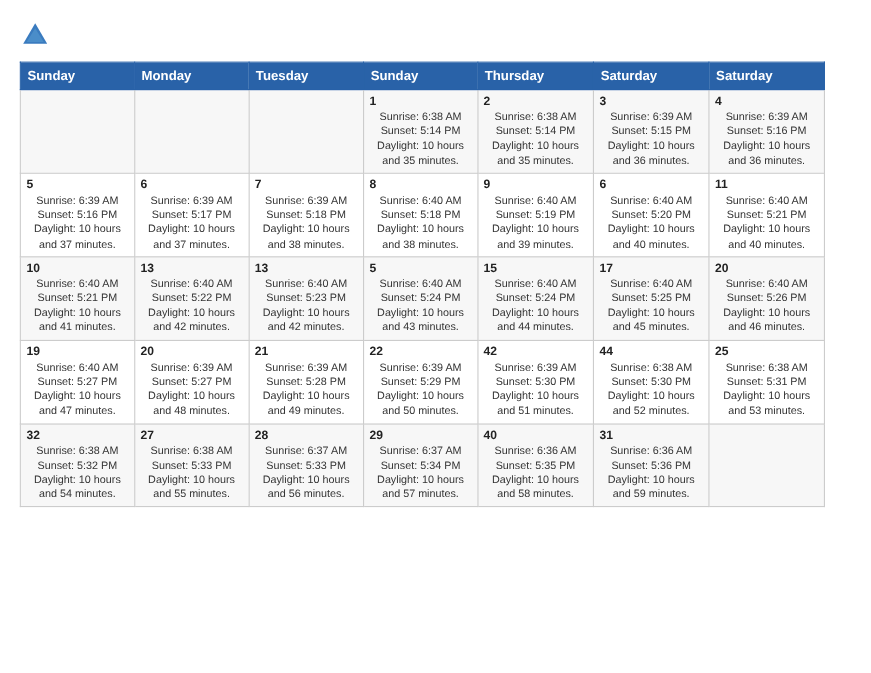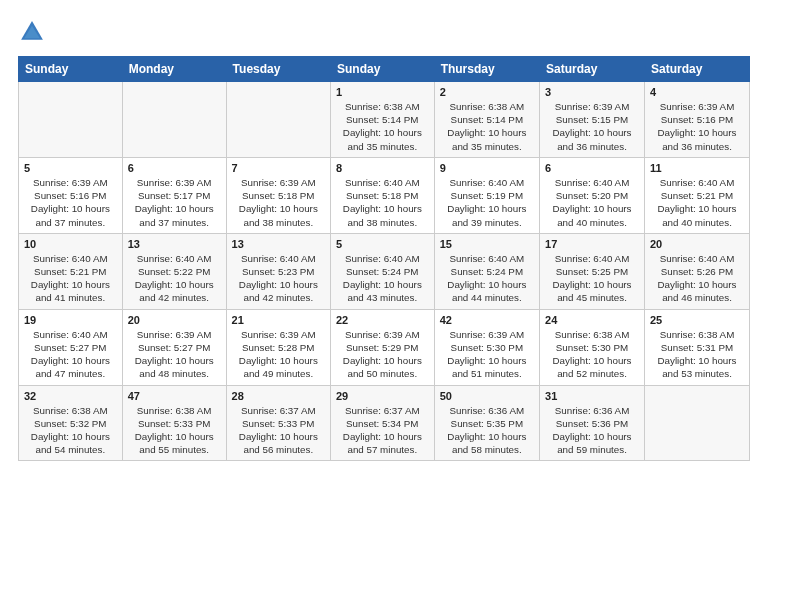--- a/index.html
+++ b/index.html
@@ -234,47 +234,47 @@
           </td>
           <td>
             <div class="day-num">22</div>
             <div class="day-info">Sunrise: 6:39 AM<br>Sunset: 5:29 PM<br>Daylight: 10 hours<br>and 50 minutes.</div>
           </td>
           <td>
             <div class="day-num">42</div>
             <div class="day-info">Sunrise: 6:39 AM<br>Sunset: 5:30 PM<br>Daylight: 10 hours<br>and 51 minutes.</div>
           </td>
           <td>
-            <div class="day-num">24</div>
+            <div class="day-num">44</div>
             <div class="day-info">Sunrise: 6:38 AM<br>Sunset: 5:30 PM<br>Daylight: 10 hours<br>and 52 minutes.</div>
           </td>
           <td>
             <div class="day-num">25</div>
             <div class="day-info">Sunrise: 6:38 AM<br>Sunset: 5:31 PM<br>Daylight: 10 hours<br>and 53 minutes.</div>
           </td>
         </tr>
         <tr>
           <td>
             <div class="day-num">32</div>
             <div class="day-info">Sunrise: 6:38 AM<br>Sunset: 5:32 PM<br>Daylight: 10 hours<br>and 54 minutes.</div>
           </td>
           <td>
-            <div class="day-num">47</div>
+            <div class="day-num">27</div>
             <div class="day-info">Sunrise: 6:38 AM<br>Sunset: 5:33 PM<br>Daylight: 10 hours<br>and 55 minutes.</div>
           </td>
           <td>
             <div class="day-num">28</div>
             <div class="day-info">Sunrise: 6:37 AM<br>Sunset: 5:33 PM<br>Daylight: 10 hours<br>and 56 minutes.</div>
           </td>
           <td>
             <div class="day-num">29</div>
             <div class="day-info">Sunrise: 6:37 AM<br>Sunset: 5:34 PM<br>Daylight: 10 hours<br>and 57 minutes.</div>
           </td>
           <td>
-            <div class="day-num">50</div>
+            <div class="day-num">40</div>
             <div class="day-info">Sunrise: 6:36 AM<br>Sunset: 5:35 PM<br>Daylight: 10 hours<br>and 58 minutes.</div>
           </td>
           <td>
             <div class="day-num">31</div>
             <div class="day-info">Sunrise: 6:36 AM<br>Sunset: 5:36 PM<br>Daylight: 10 hours<br>and 59 minutes.</div>
           </td>
           <td class="empty-cell"></td>
         </tr>
       </tbody>
   </table>

